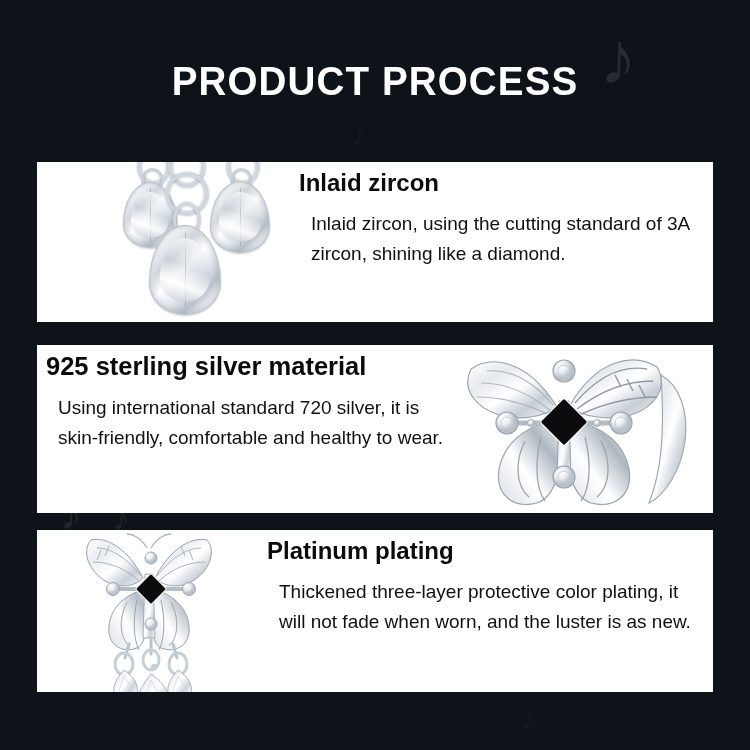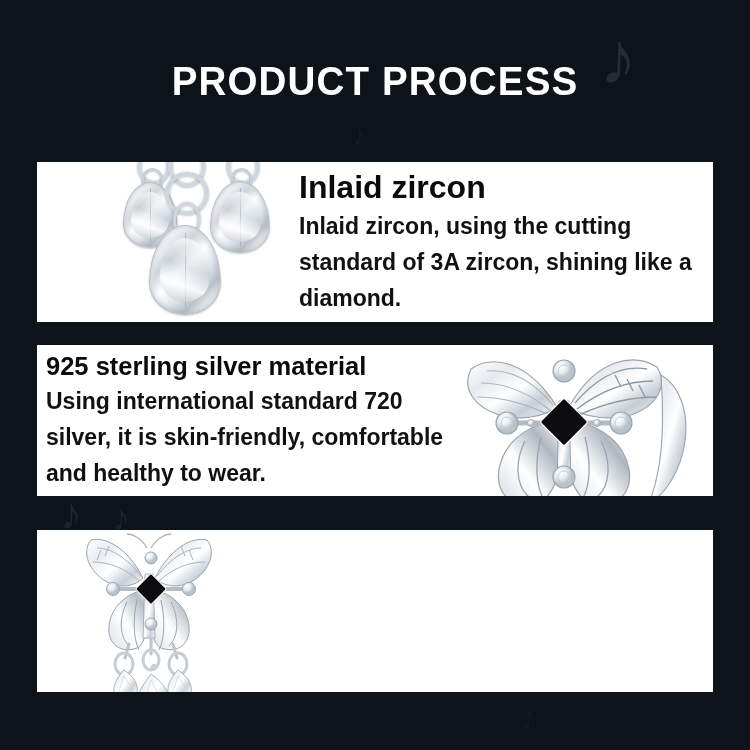--- a/index.html
+++ b/index.html
@@ -56,48 +56,48 @@
     left: 37px;
     width: 676px;
     background: #ffffff;
     box-sizing: border-box;
     overflow: hidden;
     z-index: 2;
     display: flex;
     align-items: stretch;
   }
   .panel-1 { top: 162px; height: 160px; }
-  .panel-2 { top: 345px; height: 151px; }
+  .panel-2 { top: 345px; height: 168px; }
   .panel-3 { top: 530px; height: 162px; }
 
   .panel-media {
     position: relative;
     flex: 0 0 auto;
     overflow: hidden;
   }
   .panel-text {
     flex: 1 1 auto;
     padding: 9px 10px 0 6px;
     box-sizing: border-box;
     min-width: 0;
   }
   .panel-title {
     color: #0b0b0b;
     font-weight: bold;
-    font-size: 32px;
+    font-size: 24px;
     line-height: 1.12;
     margin: 0 0 2px 0;
     white-space: nowrap;
   }
   .panel-body {
     color: #111111;
-    font-weight: bold;
-    font-size: 23px;
+    font-weight: normal;
+    font-size: 19px;
     line-height: 1.58;
-    margin: 0;
+    margin: 12px;
   }
 
   
   .panel-1 .panel-media { width: 254px; }
   .panel-1 .panel-text  { padding-left: 8px; padding-top: 8px; }
 
   .panel-2 { flex-direction: row; }
   .panel-2 .panel-text  { padding: 7px 4px 0 9px; }
   .panel-2 .panel-media { width: 248px; }
   .panel-2 .panel-title { font-size: 25.5px; }
@@ -370,13 +370,17 @@
             <path d="M58 170 L78 170"></path>
           <path d="M39 142 L33 160"></path>
             <path d="M39 142 L49 158"></path>
           <path d="M93 142 L87 160"></path>
             <path d="M93 142 L103 158"></path>
         </g>
       </g>
     </svg>
   </div>
 
+  <div class="panel-text">
+    <h2 class="panel-title">Platinum plating</h2>
+    <p class="panel-body">Thickened three-layer protective color plating, it will not fade when worn, and the luster is as new.</p>
+  </div>
 </div>
 
 </body></html>

